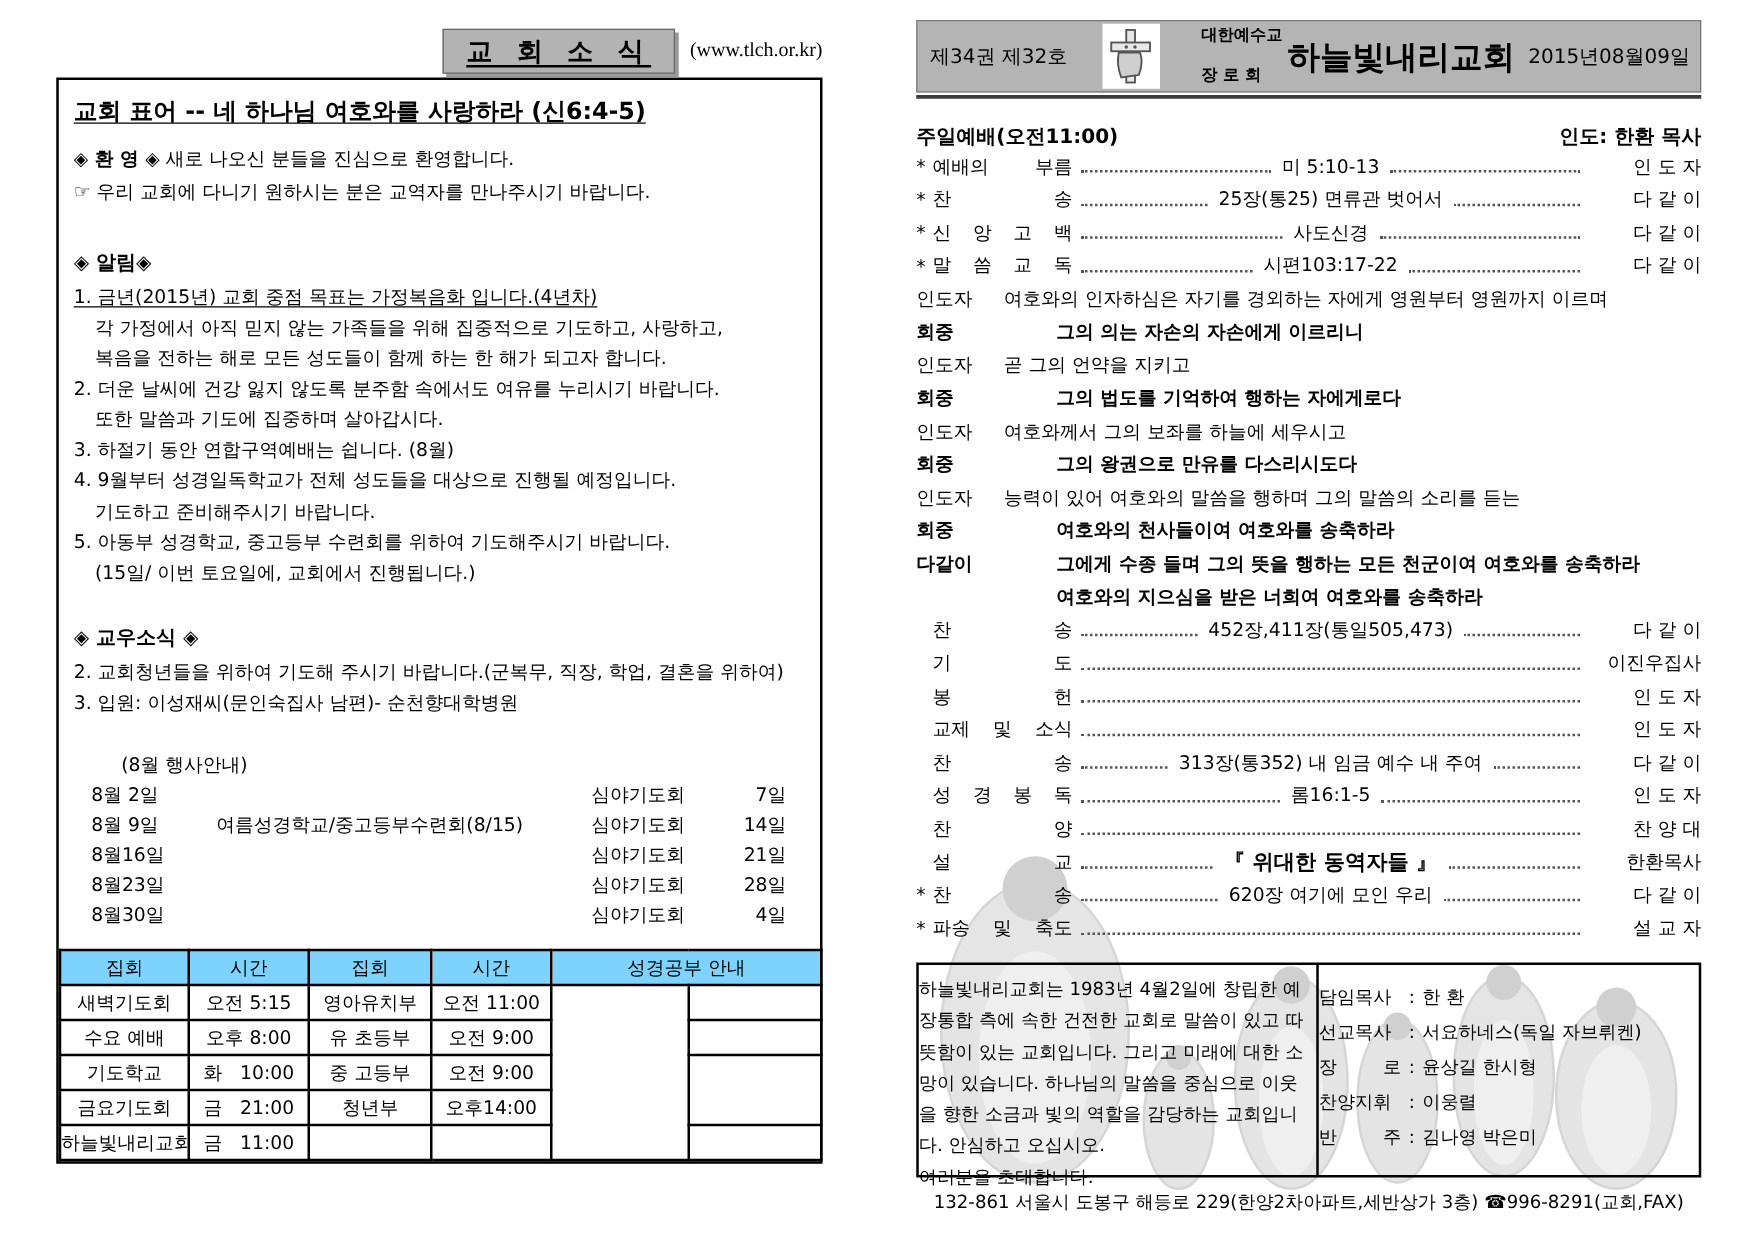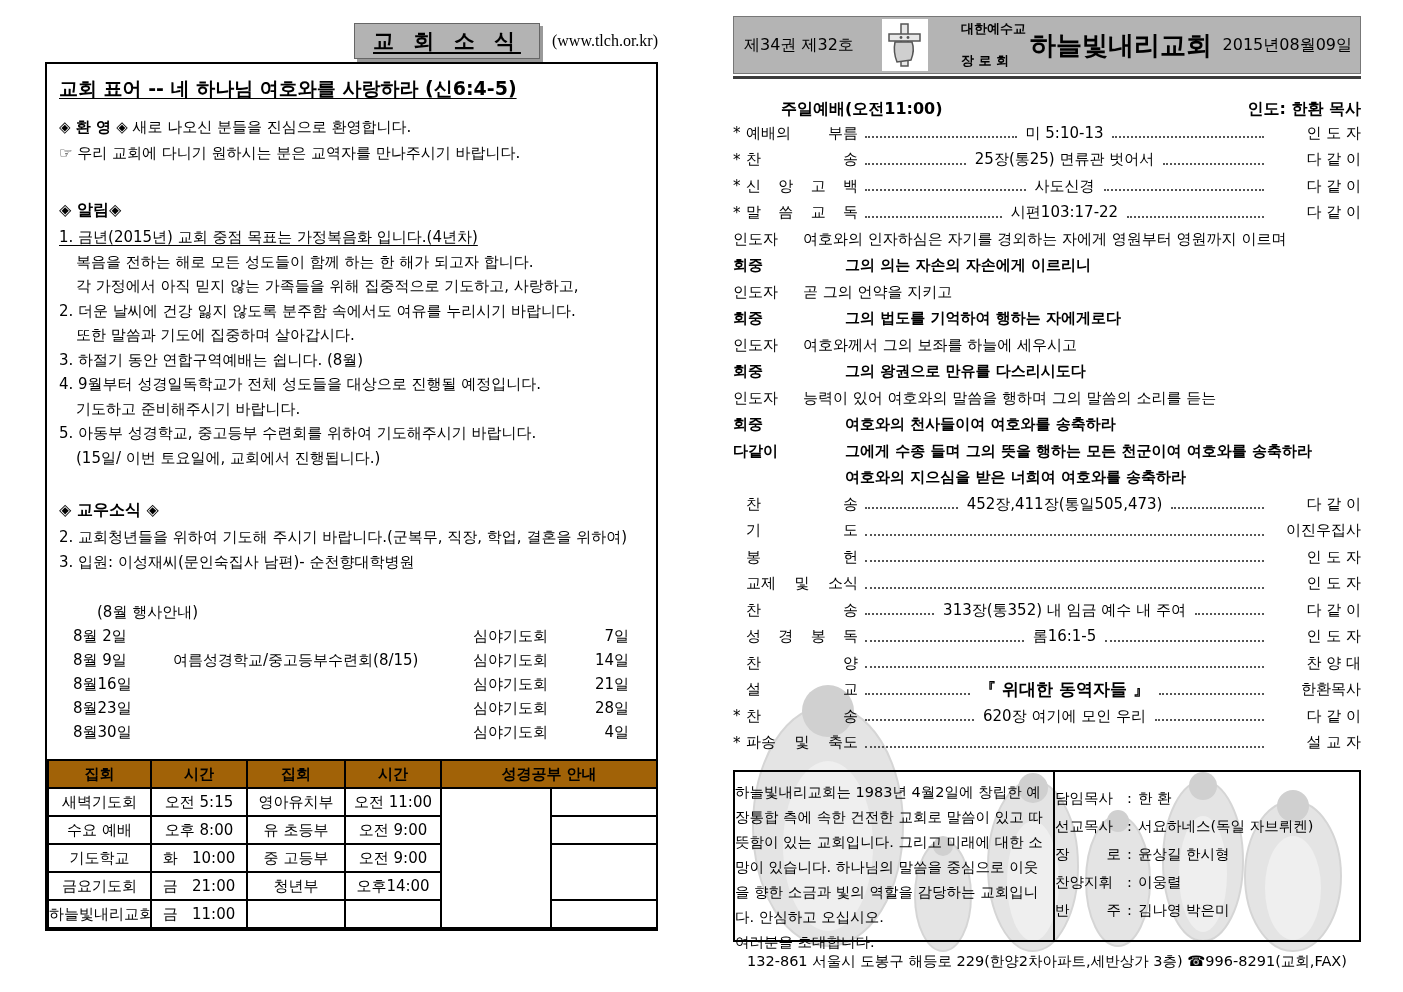--- a/index.html
+++ b/index.html
@@ -27,34 +27,34 @@
   .n-line.u{text-decoration:underline;text-underline-offset:3px;}
   .events{margin-top:26px;font-size:15px;}
   .ev-title{padding-left:38px;line-height:24px;}
   .ev-row{display:flex;line-height:24px;}
   .ev-date{width:100px;padding-left:14px;white-space:pre;}
   .ev-event{width:300px;white-space:pre;}
   .ev-night{width:110px;text-align:left;}
   .ev-day{width:46px;text-align:right;white-space:pre;}
   table.sched{margin-top:auto;border-collapse:collapse;width:100%;table-layout:fixed;font-size:15px;}
   table.sched th,table.sched td{border:2px solid #000;text-align:center;height:26px;padding:0;white-space:pre;overflow:hidden;}
-  table.sched th{background:#a16207;font-weight:bold;text-align:center;}
+  table.sched th{background:#7dd3fc;font-weight:normal;text-align:center;}
   col.c1{width:103px;}col.c2{width:96px;}col.c3{width:98px;}col.c4{width:96px;}col.c5{width:110px;}col.c6{width:106px;}
 
   
   .page-right{left:733px;top:16px;width:628px;}
   .mast{display:flex;align-items:center;background:#b4b4b4;border:1px solid #777;height:58px;box-sizing:border-box;}
   .mast-vol{font-size:16px;padding-left:10px;white-space:pre;}
   .mast-logo{width:46px;height:52px;background:#fff;margin-left:28px;display:flex;align-items:center;justify-content:center;}
   .mast-denom{font-size:13px;font-weight:bold;line-height:16px;margin-left:6px;white-space:pre;}
   .mast-church{font-size:26px;font-weight:900;letter-spacing:0px;margin-left:4px;}
   .mast-date{font-size:16px;margin-left:auto;padding-right:8px;}
   .mast-rule{height:3px;background:#3c3c3c;margin-top:2px;}
   .svc-head{display:flex;justify-content:space-between;margin-top:20px;font-size:16px;}
-  .svc-title{font-weight:bold;margin-left:48px;}
+  .svc-title{font-weight:bold;}
   .svc-leader{font-weight:bold;}
   .wo-line{display:flex;align-items:center;height:26.5px;font-size:15px;position:relative;z-index:2;}
   .wo-star{width:13px;white-space:pre;}
   .wo-label{width:112px;white-space:pre;text-align:justify;text-align-last:justify;}
   .wo-dots{flex:1;border-bottom:2px dotted #555;height:0;margin:0 7px;position:relative;top:4px;}
   .wo-center{white-space:pre;padding:0 2px;}
   .wo-center.sermon{font-weight:bold;font-size:17px;}
   .wo-right{width:90px;text-align:right;white-space:pre;}
   .rd-line{display:flex;align-items:center;height:26.5px;font-size:15px;position:relative;z-index:2;}
   .rd-who{width:70px;white-space:pre;}
@@ -86,22 +86,22 @@
       <div class="motto"><span>교회 표어 -- 네 하나님 여호와를 사랑하라 (신6:4-5)</span></div>
 
       <div class="welcome-line">
         <span class="b">◈ 환 영 ◈</span>
         <span>새로 나오신 분들을 진심으로 환영합니다.</span>
       </div>
       <div class="welcome-sub">☞ 우리 교회에 다니기 원하시는 분은 교역자를 만나주시기 바랍니다.</div>
 
       <div class="sec-heading">◈ 알림◈</div>
       <div class="n-line u">1. 금년(2015년) 교회 중점 목표는 가정복음화 입니다.(4년차)</div>
+      <div class="n-line cont">각 가정에서 아직 믿지 않는 가족들을 위해 집중적으로 기도하고, 사랑하고,</div>
       <div class="n-line cont">복음을 전하는 해로 모든 성도들이 함께 하는 한 해가 되고자 합니다.</div>
-      <div class="n-line cont">각 가정에서 아직 믿지 않는 가족들을 위해 집중적으로 기도하고, 사랑하고,</div>
       <div class="n-line">2. 더운 날씨에 건강 잃지 않도록 분주함 속에서도 여유를 누리시기 바랍니다.</div>
       <div class="n-line cont">또한 말씀과 기도에 집중하며 살아갑시다.</div>
       <div class="n-line">3. 하절기 동안 연합구역예배는 쉽니다. (8월)</div>
       <div class="n-line">4. 9월부터 성경일독학교가 전체 성도들을 대상으로 진행될 예정입니다.</div>
       <div class="n-line cont">기도하고 준비해주시기 바랍니다.</div>
       <div class="n-line">5. 아동부 성경학교, 중고등부 수련회를 위하여 기도해주시기 바랍니다.</div>
       <div class="n-line cont">(15일/ 이번 토요일에, 교회에서 진행됩니다.)</div>
 
       <div class="sec-heading news">◈ 교우소식 ◈</div>
       <div class="n-line">2. 교회청년들을 위하여 기도해 주시기 바랍니다.(군복무, 직장, 학업, 결혼을 위하여)</div>

